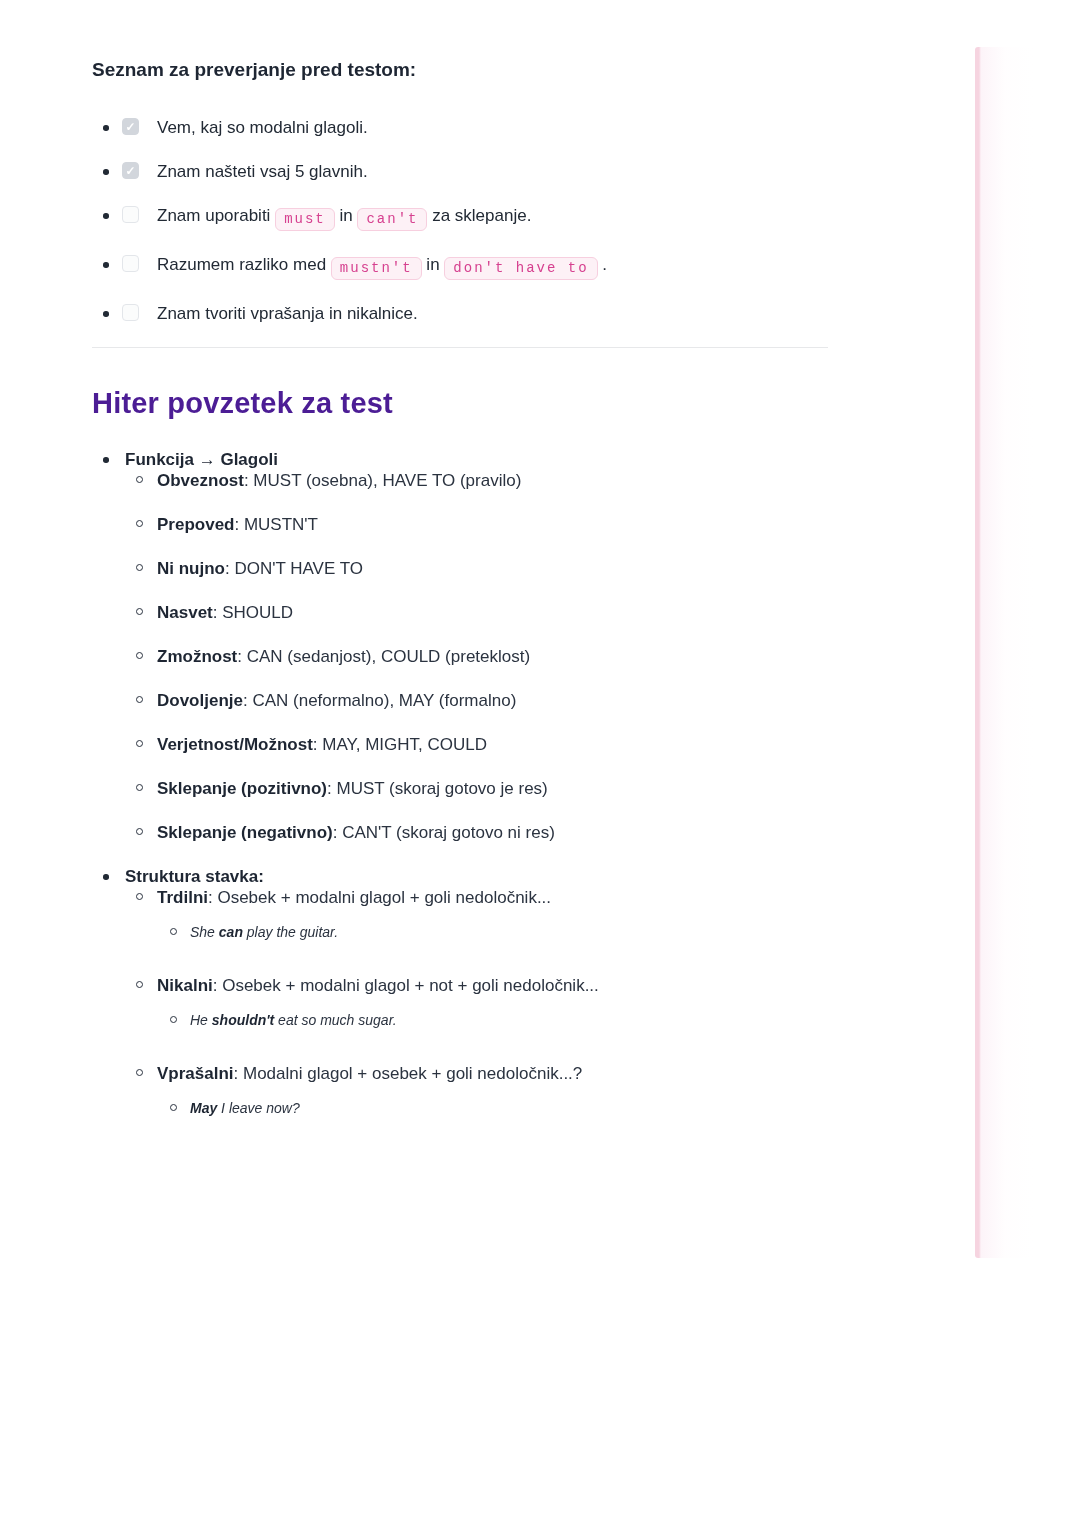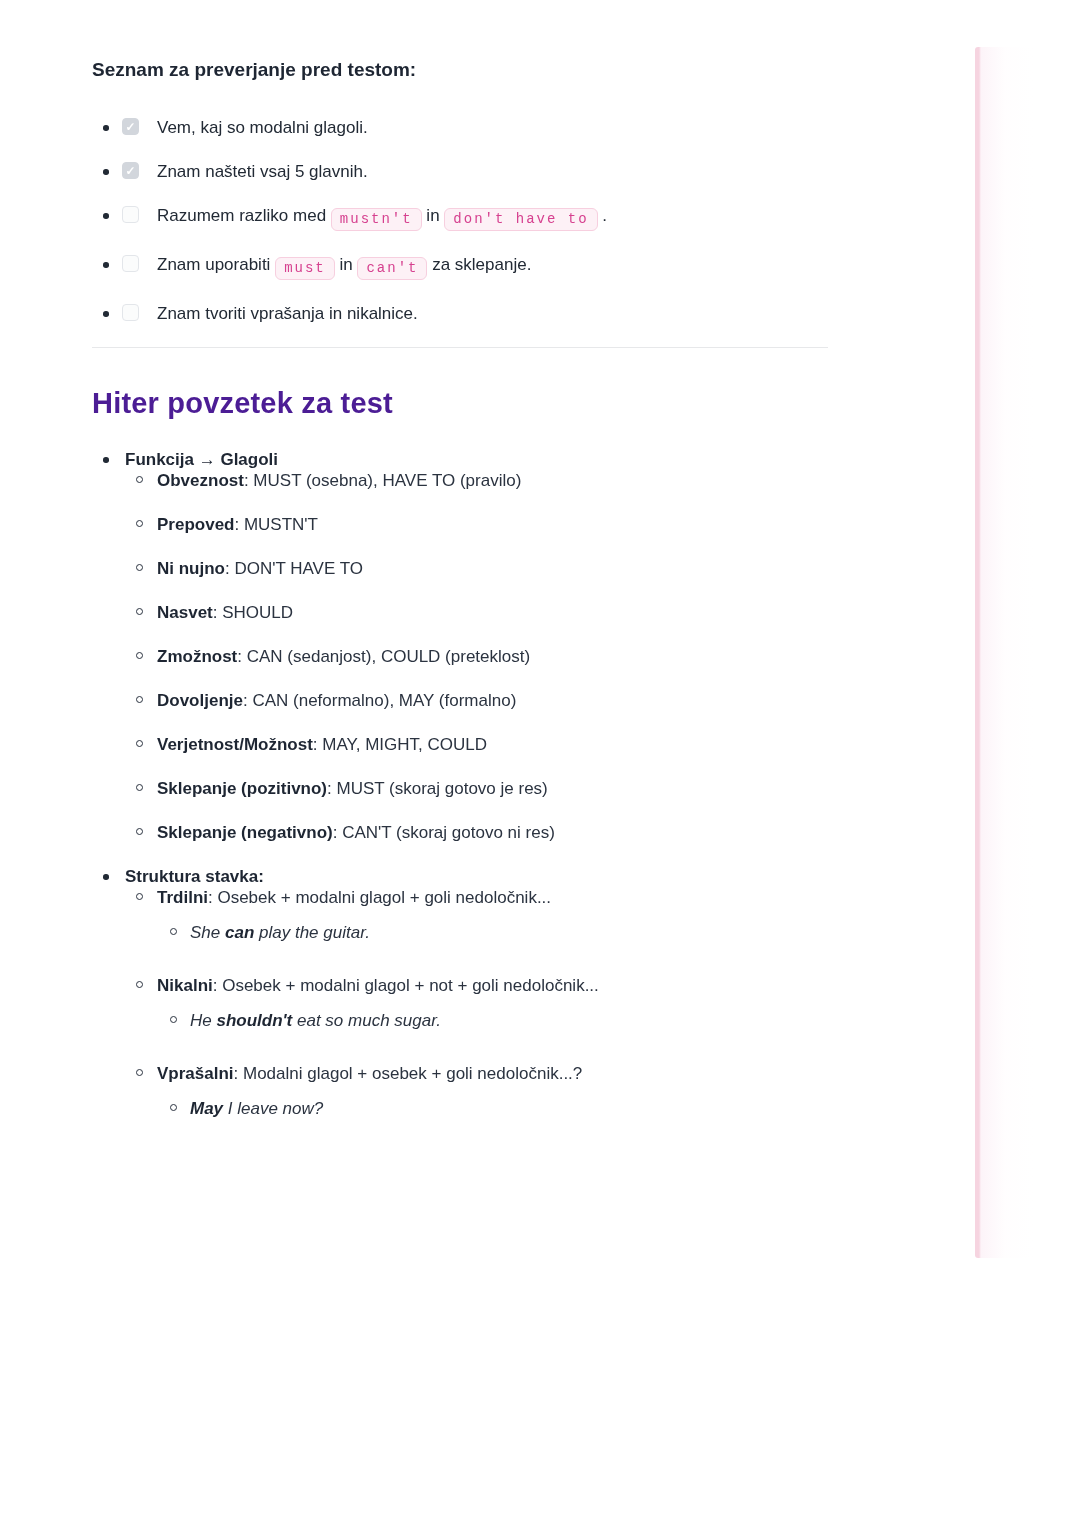--- a/index.html
+++ b/index.html
@@ -136,21 +136,21 @@
     border: 1.5px solid #2b3340;
     border-radius: 50%;
     background: transparent;
   }
   .l2 > li.has-example { margin-bottom: 32px; }
   .term { font-weight: 700; color: #1e2633; }
   .l3 { margin-top: 14px; }
   .l3 > li {
     position: relative;
     padding-left: 33px;
-    font-size: 17px;
+    font-size: 14px;
     line-height: 21px;
     font-style: italic;
     color: #2b3340;
   }
   .l3 > li::before {
     content: "";
     position: absolute;
     left: 13px; top: 6px;
     width: 5px; height: 5px;
     border: 1.5px solid #2b3340;
@@ -184,25 +184,25 @@
         <span>Vem, kaj so modalni glagoli.</span>
       </li>
       <li class="check-item">
         <span class="cb checked">
             <span class="tick">✓</span>
           </span>
         <span>Znam našteti vsaj 5 glavnih.</span>
       </li>
       <li class="check-item">
         <span class="cb unchecked"></span>
+        <span><span>Znam uporabiti </span><code class="chip">must</code><span> in </span><code class="chip">can't</code><span> za sklepanje.</span></span>
+      </li>
+      <li class="check-item">
+        <span class="cb unchecked"></span>
         <span><span>Razumem razliko med </span><code class="chip">mustn't</code><span> in </span><code class="chip">don't have to</code><span> .</span></span>
-      </li>
-      <li class="check-item">
-        <span class="cb unchecked"></span>
-        <span><span>Znam uporabiti </span><code class="chip">must</code><span> in </span><code class="chip">can't</code><span> za sklepanje.</span></span>
       </li>
       <li class="check-item">
         <span class="cb unchecked"></span>
         <span>Znam tvoriti vprašanja in nikalnice.</span>
       </li>
     </ul>
 
     <hr class="divider">
 
     <h1 class="pink-heading">Hiter povzetek za test</h1>

